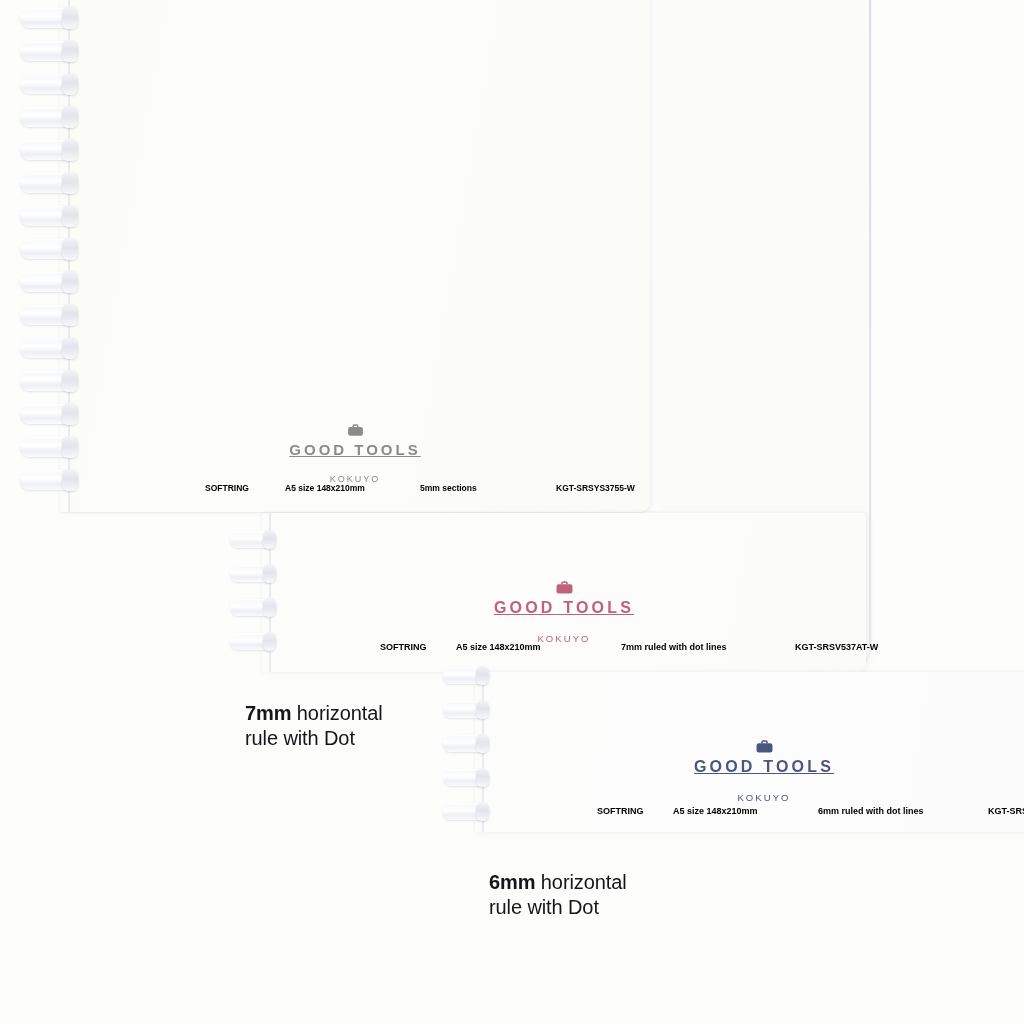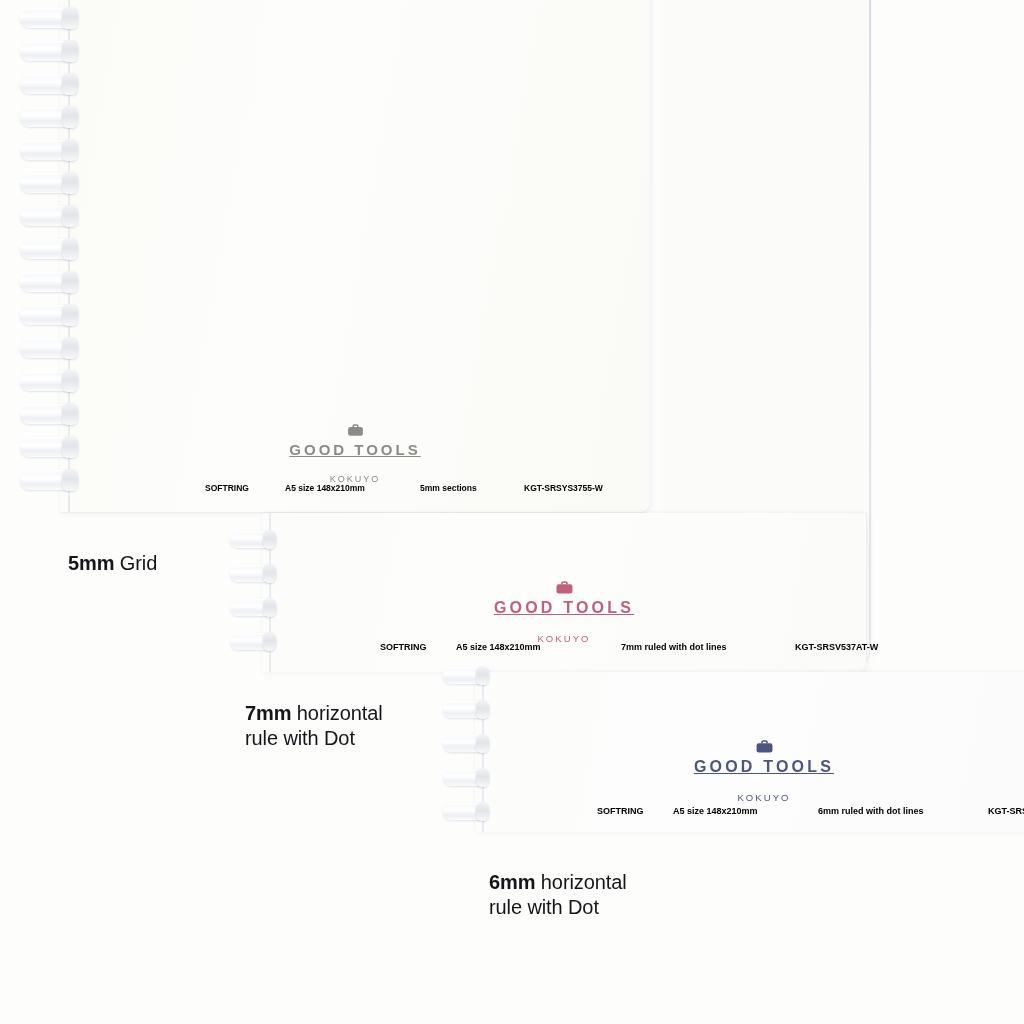--- a/index.html
+++ b/index.html
@@ -140,21 +140,21 @@
         <path d="M6.1 3.1V2.3c0-.75.6-1.35 1.35-1.35h2.1c.75 0 1.35.6 1.35 1.35v.8" fill="none" stroke="#8b8b88" stroke-width="1.5"></path>
         <rect x="1.1" y="3.1" width="14.8" height="8.6" rx="2.2" fill="#8b8b88"></rect>
       </svg>
       <div class="brand-title" style="font-size:15px;">GOOD TOOLS</div>
       <div class="brand-sub" style="font-size:9px;">KOKUYO</div>
     </div>
 
     <div class="specs theme-grey" style="left:145px;top:543px;font-size:8.5px;gap:0;">
       <span style="width:80px;">SOFTRING</span>
       <span style="width:135px;">A5 size 148x210mm</span>
-      <span style="width:104px;">5mm sections</span>
+      <span style="width:136px;">5mm sections</span>
       <span>KGT-SRSYS3755-W</span>
     </div>
 
     <div class="rings" style="left:-40px;top:0;">
 
       <div class="ring" style="top:68px;"></div>
       <div class="ring" style="top:101px;"></div>
       <div class="ring" style="top:134px;"></div>
       <div class="ring" style="top:167px;"></div>
       <div class="ring" style="top:200px;"></div>
@@ -164,23 +164,20 @@
       <div class="ring" style="top:332px;"></div>
       <div class="ring" style="top:365px;"></div>
       <div class="ring" style="top:398px;"></div>
       <div class="ring" style="top:431px;"></div>
       <div class="ring" style="top:464px;"></div>
       <div class="ring" style="top:497px;"></div>
       <div class="ring" style="top:530px;"></div>
     </div>
   </div>
 
-  <div class="caption" style="left:68px;top:526px;">
-    <b>5mm</b><span class="rest"> Grid</span>
-  </div>
 
   <div class="notebook" id="nb2" style="left:262px;top:513px;width:604px;height:159px;">
     <div class="page page-2"></div>
     <div class="spine-line" style="left:7px;"></div>
 
     <div class="brand theme-pink" style="left:0;right:0;top:68px;">
       <svg class="brand-icon" width="19" height="14" viewBox="0 0 17 13">
         <path d="M6.1 3.1V2.3c0-.75.6-1.35 1.35-1.35h2.1c.75 0 1.35.6 1.35 1.35v.8" fill="none" stroke="#c0607a" stroke-width="1.5"></path>
         <rect x="1.1" y="3.1" width="14.8" height="8.6" rx="2.2" fill="#c0607a"></rect>
       </svg>

